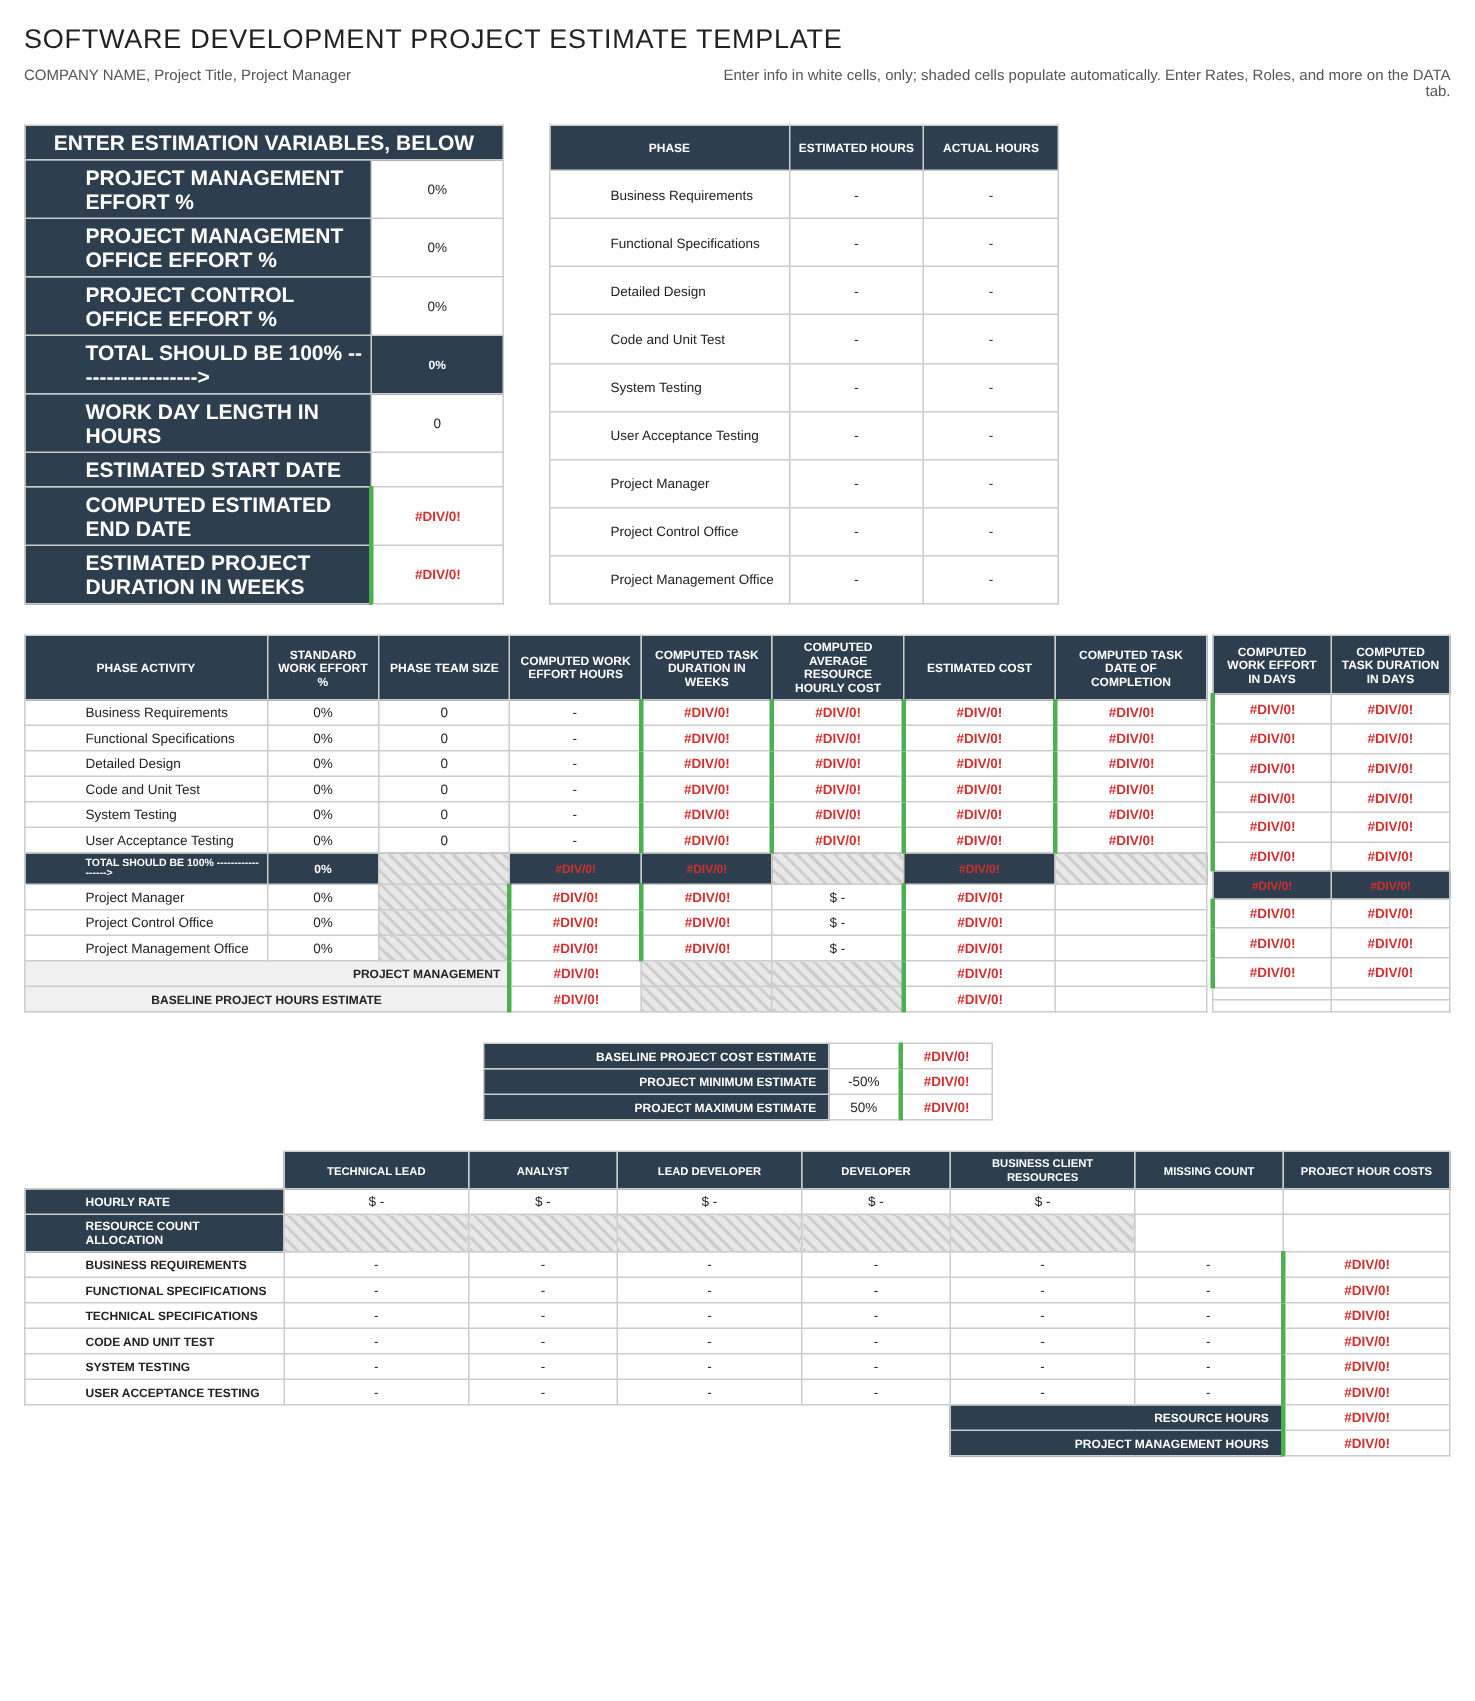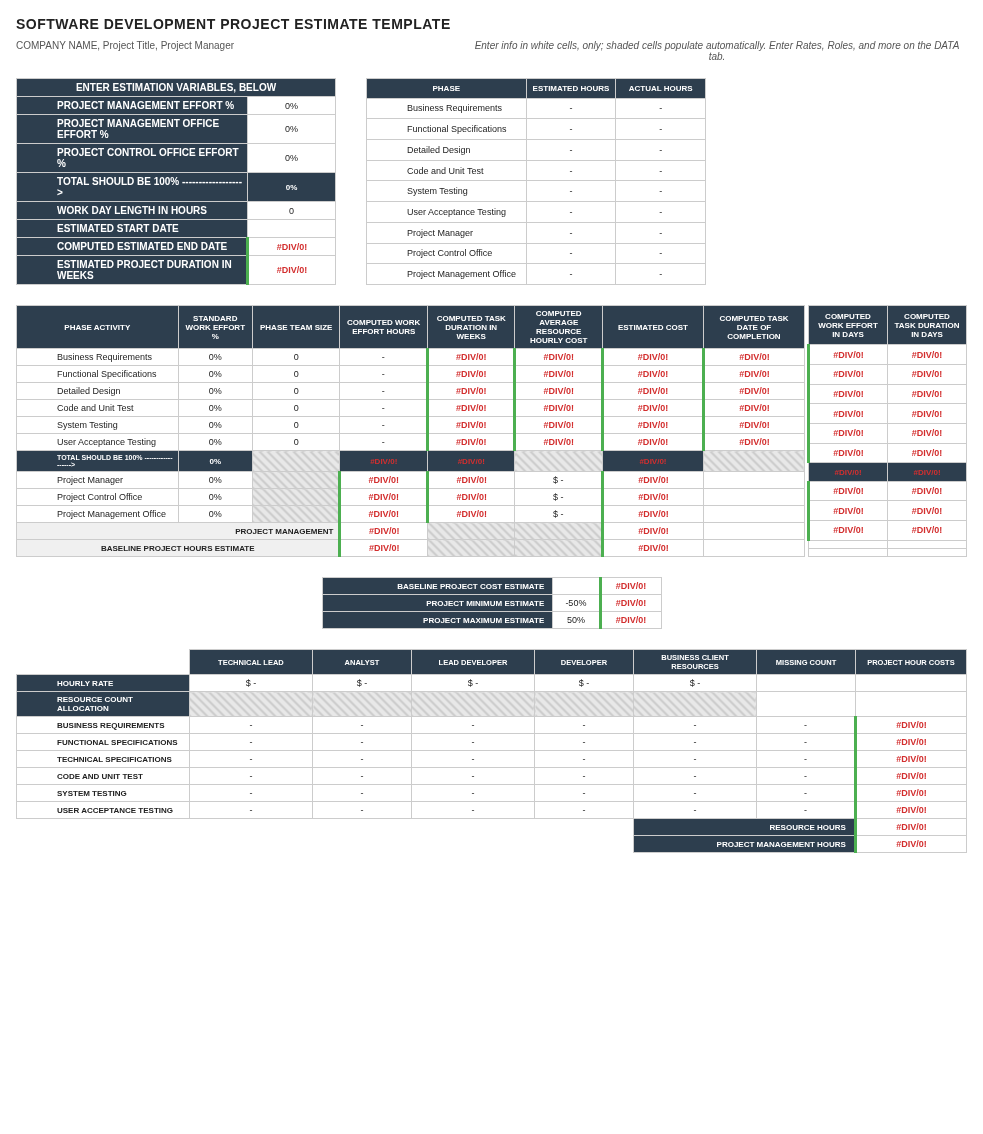--- a/index.html
+++ b/index.html
@@ -5,22 +5,22 @@
     * { box-sizing: border-box; margin: 0; padding: 0; }
     body {
       font-family: Arial, sans-serif;
       font-size: 10px;
       background: #fff;
       color: #222;
       padding: 16px;
       width: 983px;
     }
     h1 {
-      font-size: 14px;
-      font-weight: bold;
+      font-size: 18px;
+      font-weight: normal;
       color: #222;
       margin-bottom: 8px;
       letter-spacing: 0.5px;
     }
     .subtitle {
       font-size: 10px;
       color: #555;
       margin-bottom: 16px;
       display: flex;
       justify-content: space-between;
@@ -81,21 +81,21 @@
     
     .error-val { color: #d32f2f; font-weight: bold; }
 
     
     .est-table { width: 320px; }
     .est-table td:first-child {
       background: #2d3e4e;
       color: #fff;
       text-align: left;
       font-weight: bold;
-      font-size: 10px;
+      font-size: 14px;
       text-transform: uppercase;
       width: 210px;
     }
     .est-table td:last-child {
       width: 80px;
       text-align: center;
     }
     
     .phase-table { width: 340px; }
 
@@ -123,21 +123,21 @@
       font-size: 7.5px;
       text-transform: uppercase;
     }
   </style>
 </head>
 <body>
 
 <h1>SOFTWARE DEVELOPMENT PROJECT ESTIMATE TEMPLATE</h1>
 <div class="subtitle">
   <span>COMPANY NAME, Project Title, Project Manager</span>
-  <span style="text-align:center;max-width:500px;font-style:italic;">Enter info in white cells, only; shaded cells populate automatically.  Enter Rates, Roles, and more on the DATA tab.</span>
+  <span style="text-align:right;max-width:500px;">Enter info in white cells, only; shaded cells populate automatically.  Enter Rates, Roles, and more on the DATA tab.</span>
 </div>
 
 <div class="top-section section">
 
   <table class="est-table">
     <tbody>
         <tr>
       <td colspan="2" class="dark-header">ENTER ESTIMATION VARIABLES, BELOW</td>
     </tr>
     <tr>

